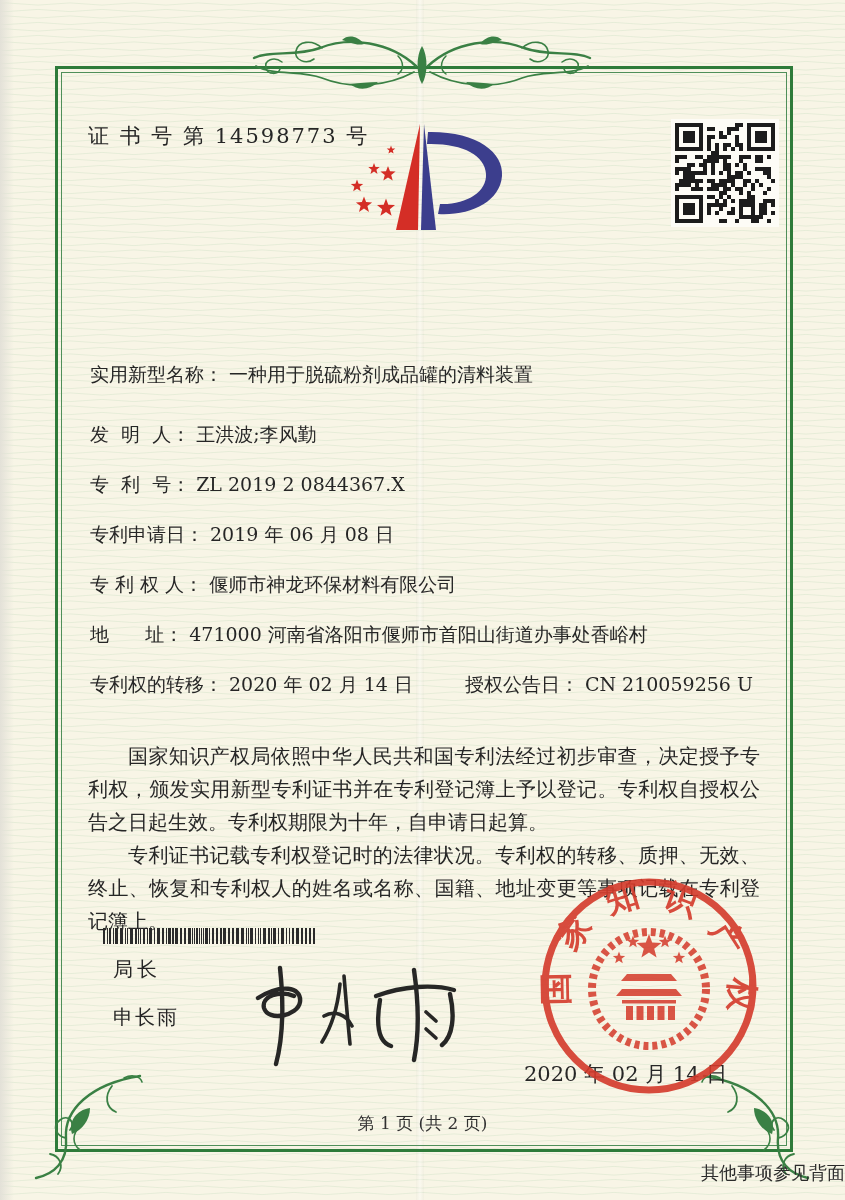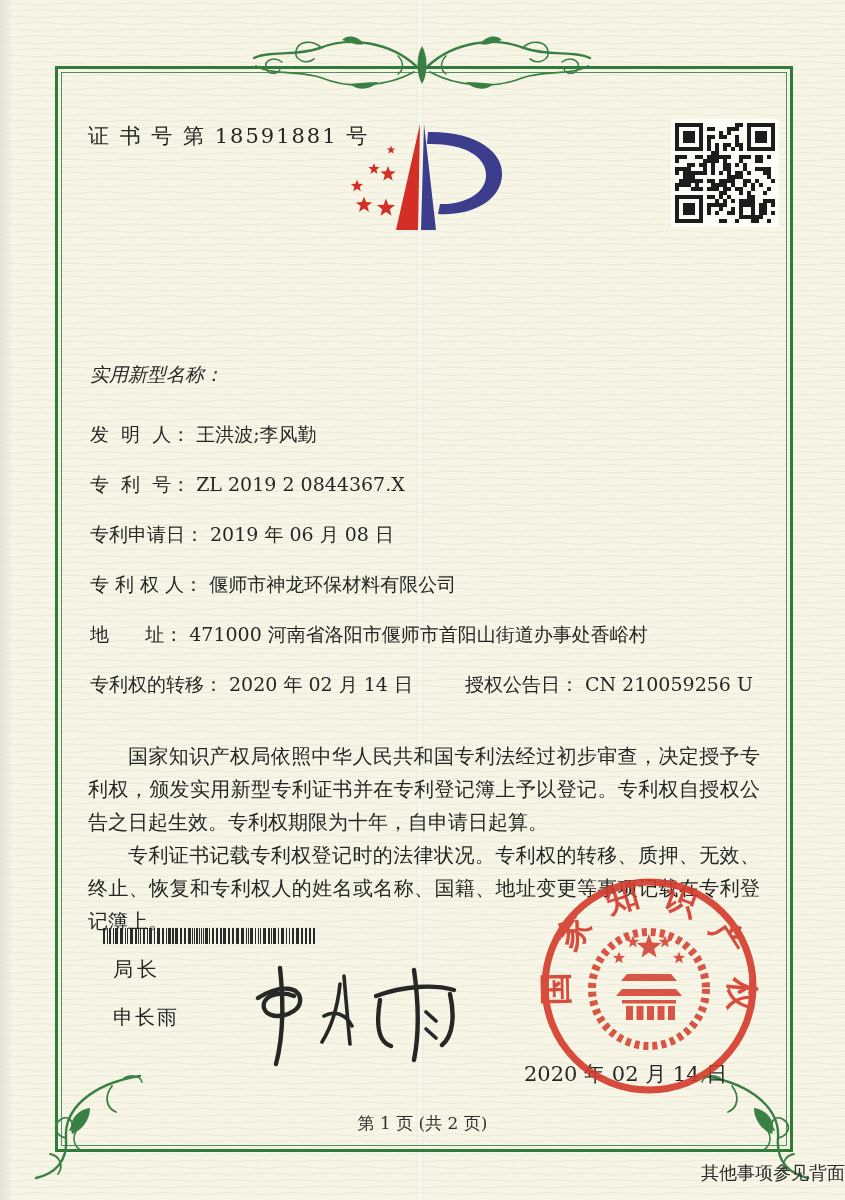--- a/index.html
+++ b/index.html
@@ -23,21 +23,21 @@
   .flourish{position:absolute;width:118px;height:118px;z-index:3;}
   .flourish.bl{left:28px;top:1068px;}
   .flourish.br{left:698px;top:1068px;transform:scaleX(-1);}
   .cert-no{position:absolute;left:88px;top:122px;font-size:21px;letter-spacing:2px;z-index:4;white-space:pre;}
   .logo{position:absolute;left:334px;top:118px;width:186px;height:118px;z-index:4;}
   .qr{position:absolute;left:671px;top:119px;width:108px;height:108px;z-index:4;}
   .title{position:absolute;left:0;top:250px;width:845px;text-align:center;
     font-size:44px;font-weight:bold;letter-spacing:10px;z-index:4;color:#1e1e1e;}
   .fields{position:absolute;left:90px;top:362px;width:672px;z-index:4;font-size:19px;}
   .row{display:flex;line-height:24px;margin-bottom:26px;}
-  .row.first{margin-bottom:36px;font-style:italic;}
+  .row.first{margin-bottom:36px;}
   .label{white-space:pre;}
   .value{white-space:pre;margin-left:6px;}
   .pair2{display:flex;margin-left:52px;}
   .paras{position:absolute;left:88px;top:740px;width:672px;z-index:4;
     font-size:20px;line-height:33px;text-align:justify;}
   .paras p{margin:0;text-indent:2em;}
   .barcode{position:absolute;left:103px;top:928px;width:218px;height:16px;z-index:4;}
   .bureau{position:absolute;left:113px;top:956px;z-index:4;font-size:20px;letter-spacing:4px;}
   .bureau .name{margin-top:21px;letter-spacing:2px;}
   .signature{position:absolute;left:228px;top:958px;width:232px;height:118px;z-index:4;}
@@ -284,21 +284,21 @@
       <path d="M112,8 C62,16 36,42 38,70 C40,94 26,106 8,110"></path>
       <path d="M38,70 c-10,-2 -14,-12 -6,-18 c8,-6 16,2 10,10" stroke-width="1.8"></path>
       <path d="M62,40 c-14,2 -22,14 -18,26 c10,-4 18,-14 18,-26" fill="#3a8044" stroke="none"></path>
       <path d="M84,18 c-8,10 -6,22 4,26" stroke-width="1.8"></path>
       <path d="M22,86 c10,2 14,12 8,20" stroke-width="1.8"></path>
       <path d="M96,10 c8,-4 16,-2 18,4" stroke-width="1.6"></path>
       <path d="M52,58 c-8,8 -8,18 0,24" stroke-width="1.6"></path>
     </g>
   </svg>
 
-  <div class="cert-no">证 书 号 第 18591881 号</div>
+  <div class="cert-no">证 书 号 第 14598773 号</div>
 
   <svg class="logo" viewBox="0 0 186 118">
     <polygon points="86,6 62,112 84,112" fill="#d42e26"></polygon>
     <polygon points="90,6 87,112 102,112" fill="#3c3e8d"></polygon>
     <path d="M94,14 C142,13 170,34 168,58 C166,84 136,98 104,96 L106,86 C132,87 153,74 152,56 C151,37 128,25 93,26 Z" fill="#3c3e8d"></path>
     <g id="logo-stars" fill="#d42e26">
         <polygon points="57.0,27.5 58.1,30.5 61.3,30.6 58.8,32.6 59.6,35.6 57.0,33.9 54.4,35.6 55.2,32.6 52.7,30.6 55.9,30.5"></polygon>
         <polygon points="40.0,45.0 41.5,49.0 45.7,49.1 42.4,51.8 43.5,55.9 40.0,53.5 36.5,55.9 37.6,51.8 34.3,49.1 38.5,49.0"></polygon>
         <polygon points="23.0,61.5 24.6,65.8 29.2,66.0 25.6,68.8 26.8,73.3 23.0,70.7 19.2,73.3 20.4,68.8 16.8,66.0 21.4,65.8"></polygon>
         <polygon points="30.0,78.5 32.1,84.1 38.1,84.4 33.4,88.1 35.0,93.9 30.0,90.6 25.0,93.9 26.6,88.1 21.9,84.4 27.9,84.1"></polygon>
@@ -520,20 +520,21 @@
       <rect x="84" y="12" width="12" height="12" fill="#1c1c1c"></rect>
       <rect x="4" y="76" width="28" height="28" fill="#1c1c1c"></rect>
       <rect x="8" y="80" width="20" height="20" fill="#fdfcf6"></rect>
       <rect x="12" y="84" width="12" height="12" fill="#1c1c1c"></rect>
     </svg>
 
 
   <div class="fields">
     <div class="row first">
       <span class="label">实用新型名称：</span>
+      <span class="value">一种用于脱硫粉剂成品罐的清料装置</span>
     </div>
     <div class="row">
       <span class="label">发  明  人：</span>
       <span class="value">王洪波;李风勤</span>
     </div>
     <div class="row">
       <span class="label">专  利  号：</span>
       <span class="value">ZL 2019 2 0844367.X</span>
     </div>
     <div class="row">

